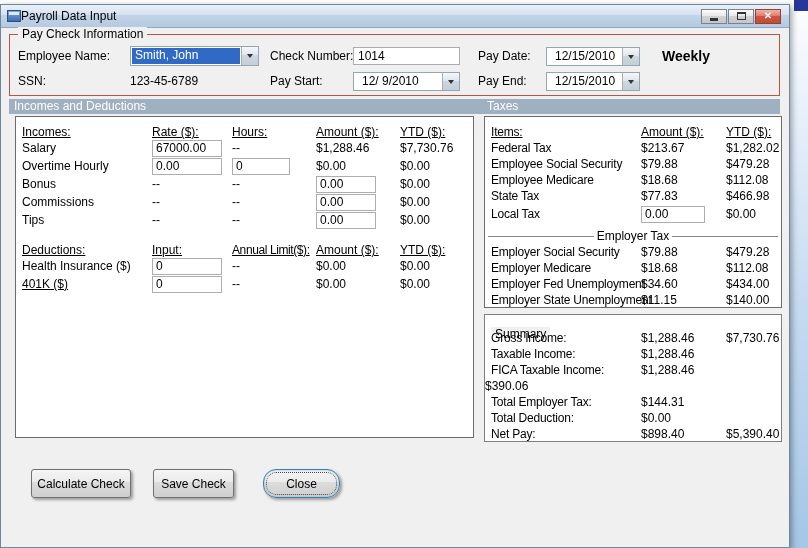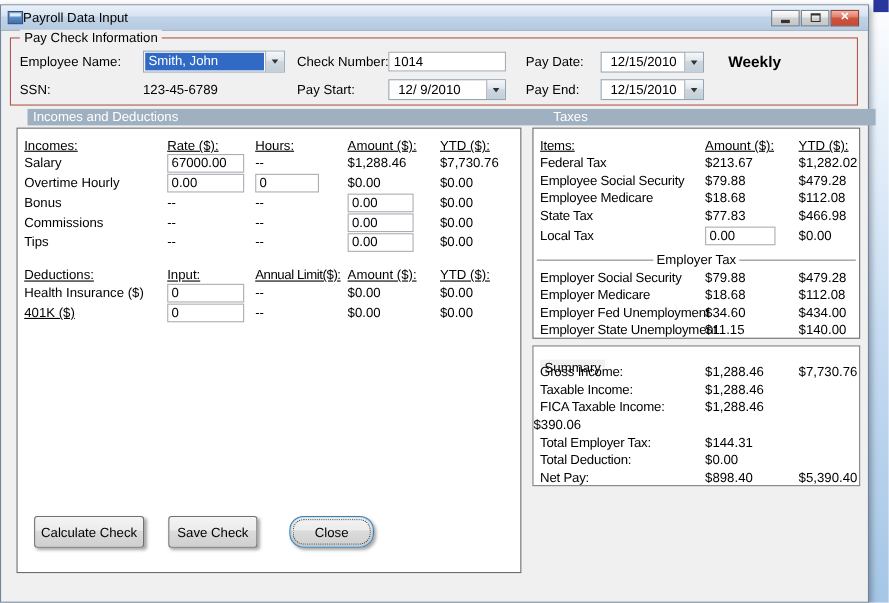--- a/index.html
+++ b/index.html
@@ -40,26 +40,26 @@
   .combo.tall{height:20px;}
   .combo .sel{flex:1;background:#316ac5;color:#fff;margin:1px;padding:0 3px;line-height:15px;
     white-space:nowrap;overflow:hidden;}
   .combo .txt{flex:1;padding:1px 8px;line-height:15px;white-space:nowrap;overflow:hidden;}
   .combo .cbtn{width:17px;flex:none;border-left:1px solid #abadb3;display:flex;align-items:center;
     justify-content:center;background:linear-gradient(180deg,#f5f8fa,#dfe6ec 45%,#cdd7df 46%,#c3cfd9);}
   .arr{width:0;height:0;border-left:3px solid transparent;border-right:3px solid transparent;
     border-top:4px solid #333;display:block;}
 
   .band{position:absolute;left:8px;top:71px;width:771px;height:15px;background:#9fb0c0;color:#fff;
-    line-height:15px;margin-left:16px;}
+    line-height:15px;}
   .band-left{position:absolute;left:5px;}
   .band-right{position:absolute;left:478px;}
 
   .panel{position:absolute;background:#fff;border:1px solid #6b6b6b;}
-  .left-panel{left:14px;top:88px;width:459px;height:405px;}
+  .left-panel{left:14px;top:88px;width:459px;height:322px;}
   .right-panel{left:483px;top:88px;width:298px;height:192px;}
   .summary{left:483px;top:286px;width:298px;height:128px;border:1px solid #7f7f7f;background:#fff;}
   .legend-sum{left:6px;background:linear-gradient(180deg,#f0f0f0 45%,#ffffff 55%);margin-top:20px;}
 
   .prow{position:absolute;left:0;width:100%;display:flex;align-items:center;height:18px;white-space:nowrap;}
   .u{text-decoration:underline;}
   .ci{width:136px;padding-left:6px;flex:none;}
   .cr{width:80px;flex:none;}
   .ch{width:84px;flex:none;}
   .ca{width:84px;flex:none;}

